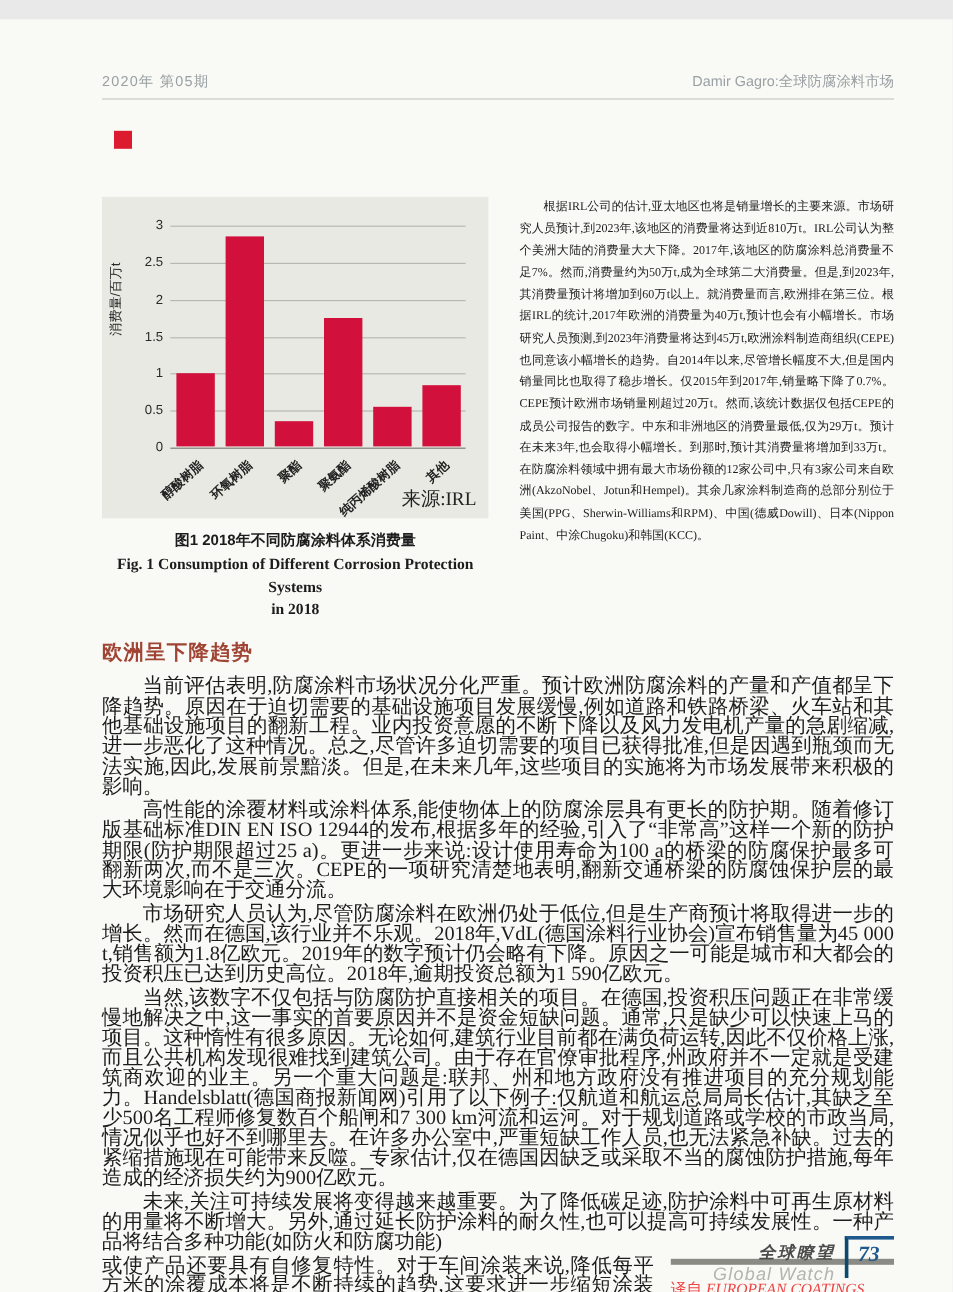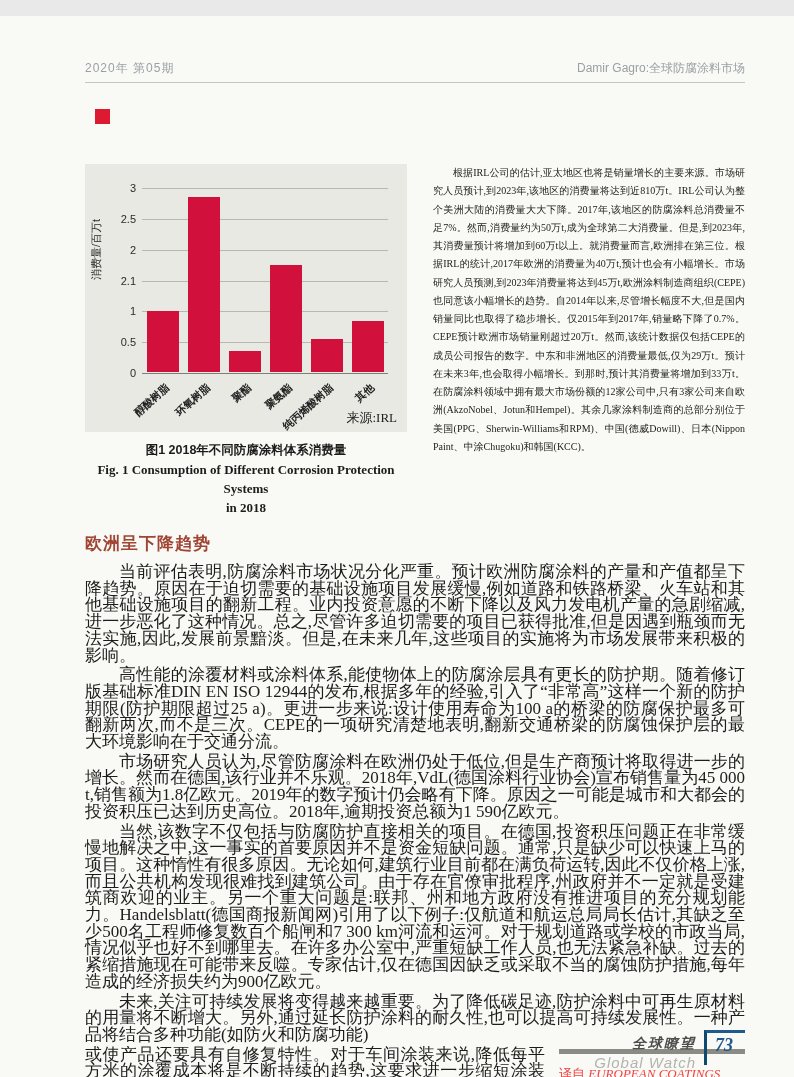--- a/index.html
+++ b/index.html
@@ -21,21 +21,21 @@
   .gline{position:absolute;left:0;width:100%;height:1px;background:#b8b8b1;}
   .gline.base{background:#7f7f79;}
   .ytick{position:absolute;right:252px;width:40px;text-align:right;font-family:"Liberation Sans",sans-serif;
          font-size:11px;color:#2a2a2a;transform:translateY(-6px);}
   .bar{position:absolute;bottom:1px;background:#d1103c;}
   .xlab{position:absolute;width:110px;text-align:right;font-family:"Liberation Sans",sans-serif;
         font-size:10.5px;font-weight:600;color:#222;transform:rotate(-42deg);transform-origin:100% 0;
         white-space:nowrap;}
   .ylabel{position:absolute;left:4px;top:116px;transform:rotate(-90deg);transform-origin:0 0;
           font-family:"Liberation Sans",sans-serif;font-size:11px;color:#2a2a2a;white-space:nowrap;}
-  .src{position:absolute;right:10px;bottom:5px;font-size:13px;color:#222;text-align:center;}
+  .src{position:absolute;right:10px;bottom:5px;font-size:16px;color:#222;text-align:center;}
   .caption{margin-top:9px;text-align:center;line-height:19px;}
   .cap-cn{font-family:"Liberation Sans","DejaVu Sans",sans-serif;font-size:12.5px;font-weight:bold;}
   .cap-en{font-size:13px;font-weight:bold;}
   
   .intro{width:312px;font-size:10px;line-height:18.25px;text-align:justify;text-indent:2em;}
   
   h2{font-family:"Liberation Sans","DejaVu Sans",sans-serif;font-size:17px;color:#a04434;
      margin:15px 0 9px 0;font-weight:bold;letter-spacing:1px;}
   .body-p{font-size:17px;line-height:16.7px;text-align:justify;text-indent:2em;margin:0 0 3px 0;}
   .noindent{text-indent:0;}
@@ -78,21 +78,21 @@
         <div class="chartbox" id="chartbox">
           <div class="ylabel">消费量/百万t</div>
           <div class="plot" id="plot">
               <div class="gline base" style="top: 185px;"></div>
               <div class="ytick" style="top: 185px;">0</div>
               <div class="gline" style="top: 154.167px;"></div>
               <div class="ytick" style="top: 154.167px;">0.5</div>
               <div class="gline" style="top: 123.333px;"></div>
               <div class="ytick" style="top: 123.333px;">1</div>
               <div class="gline" style="top: 92.5px;"></div>
-              <div class="ytick" style="top: 92.5px;">2.1</div>
+              <div class="ytick" style="top: 92.5px;">1.5</div>
               <div class="gline" style="top: 61.6667px;"></div>
               <div class="ytick" style="top: 61.6667px;">2</div>
               <div class="gline" style="top: 30.8333px;"></div>
               <div class="ytick" style="top: 30.8333px;">2.5</div>
               <div class="gline" style="top: 0px;"></div>
               <div class="ytick" style="top: 0px;">3</div>
               <div class="bar" style="left: 4.5px; width: 32px; height: 60.6667px; background: rgb(209, 16, 60);"></div>
               <div class="xlab" style="left: -89.5px; top: 193px;">醇酸树脂</div>
               <div class="bar" style="left: 45.5px; width: 32px; height: 174.75px; background: rgb(209, 16, 60);"></div>
               <div class="xlab" style="left: -48.5px; top: 193px;">环氧树脂</div>

